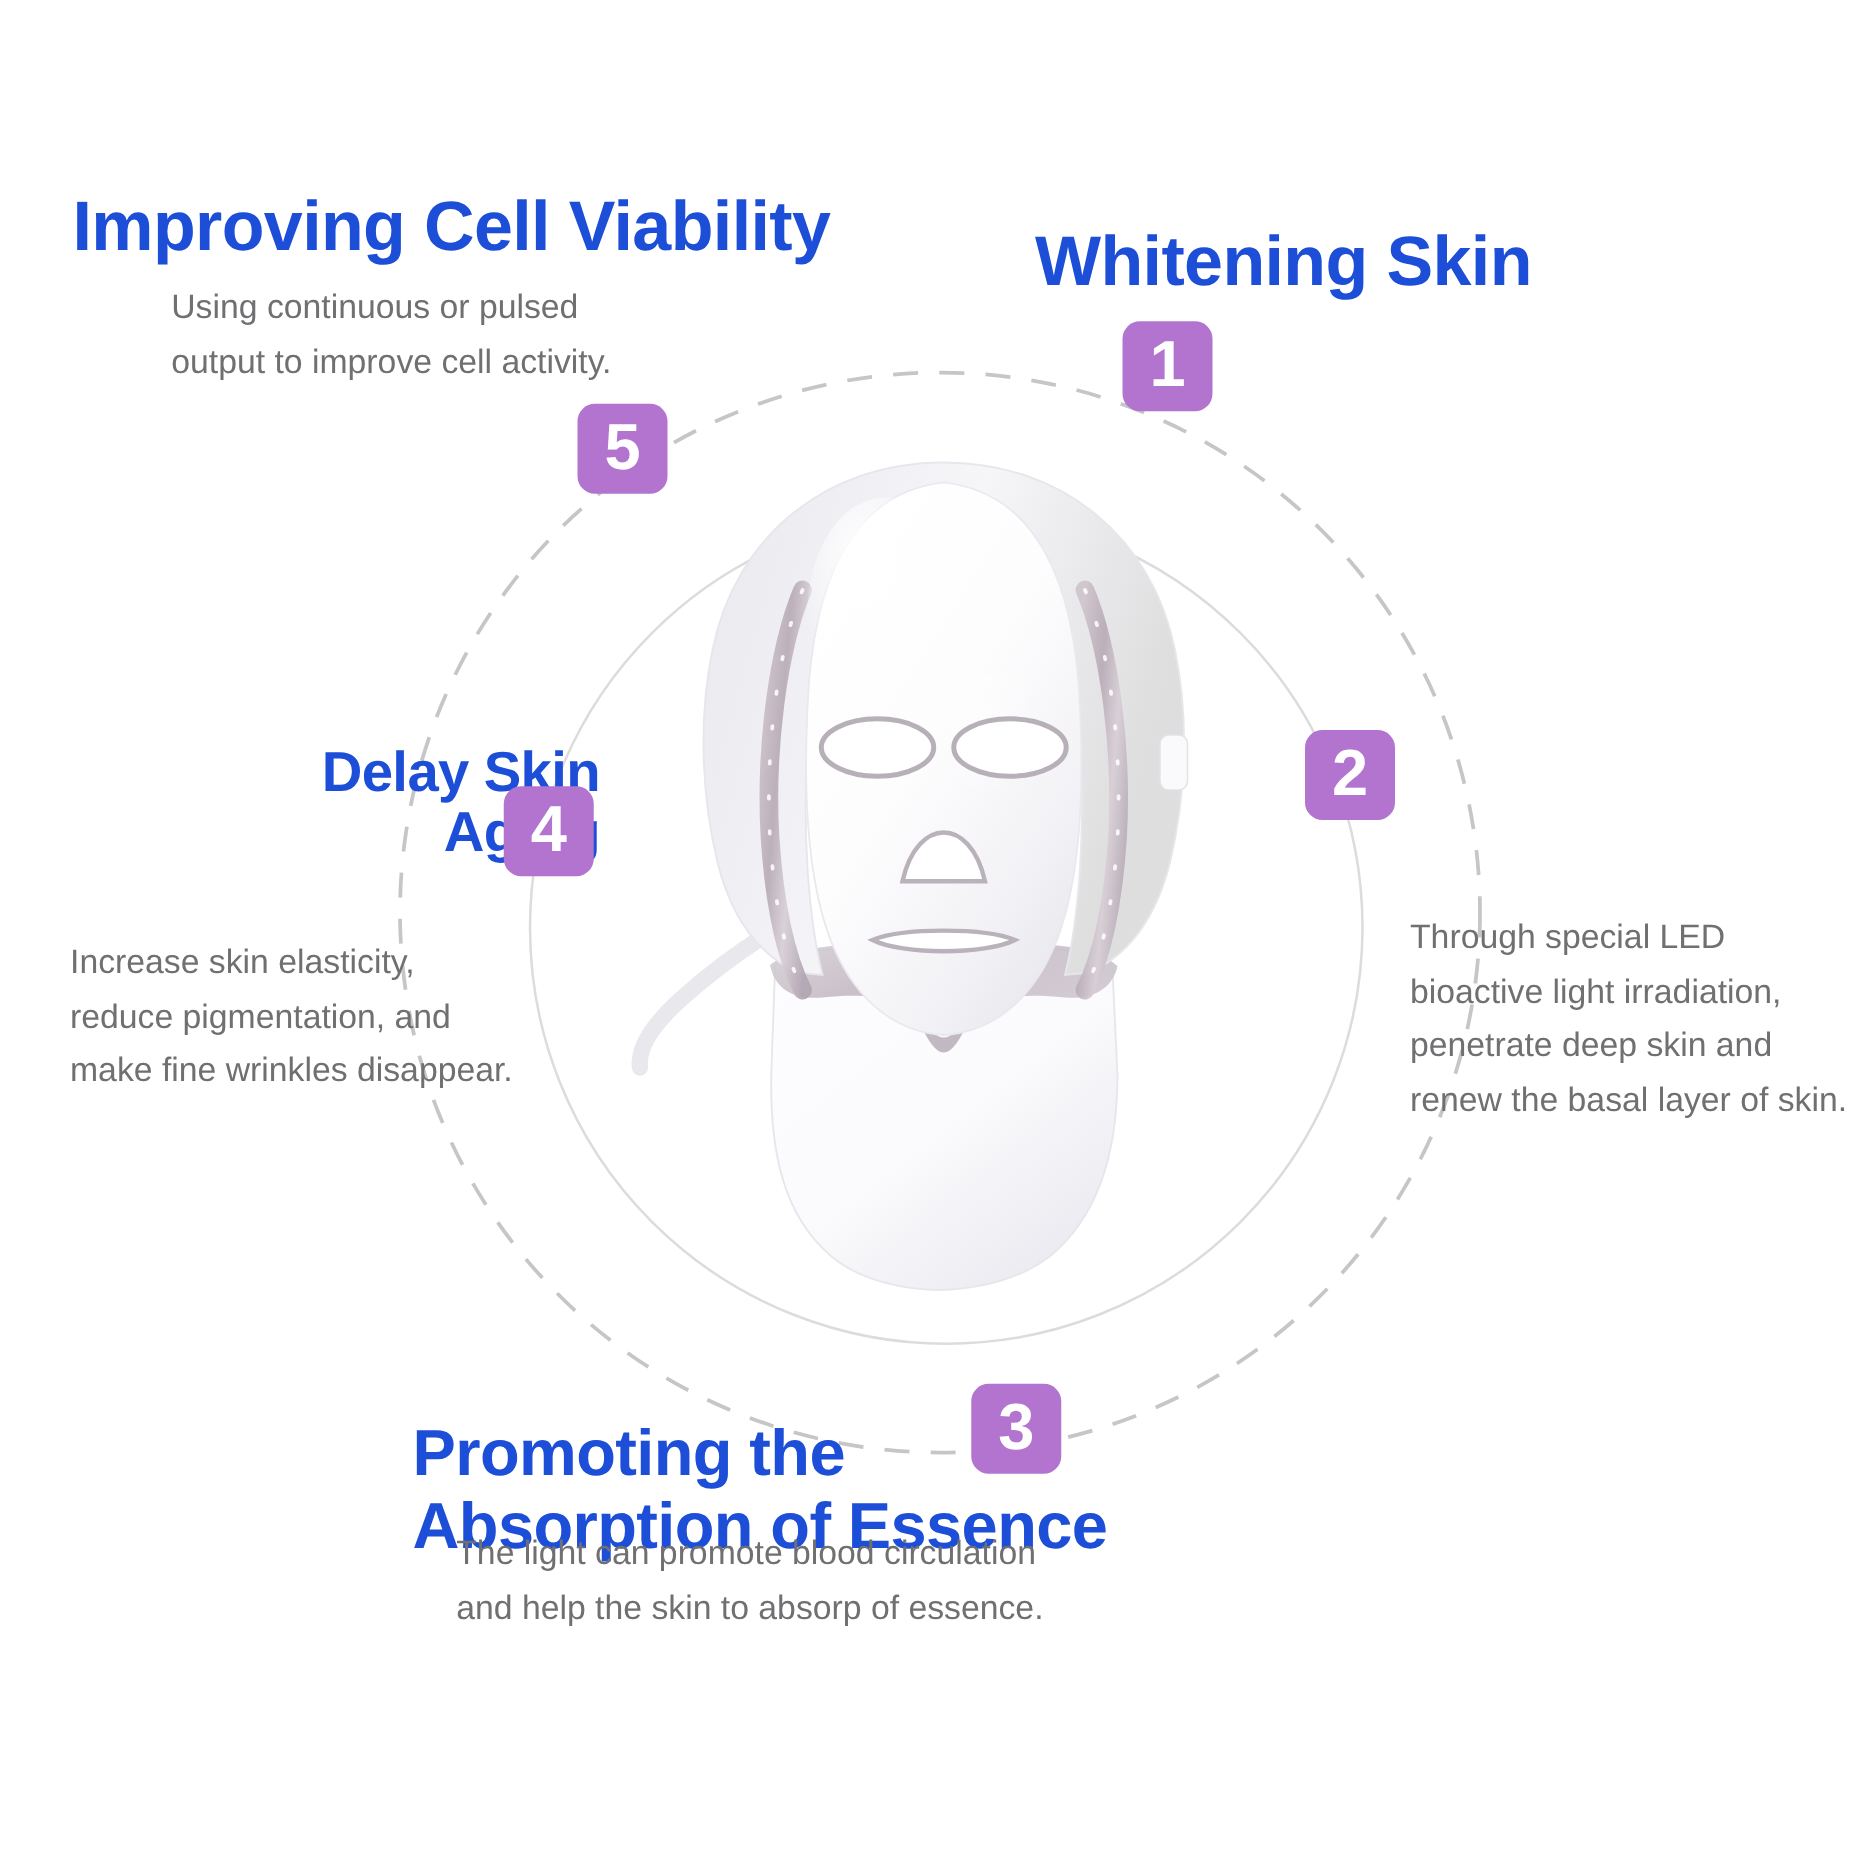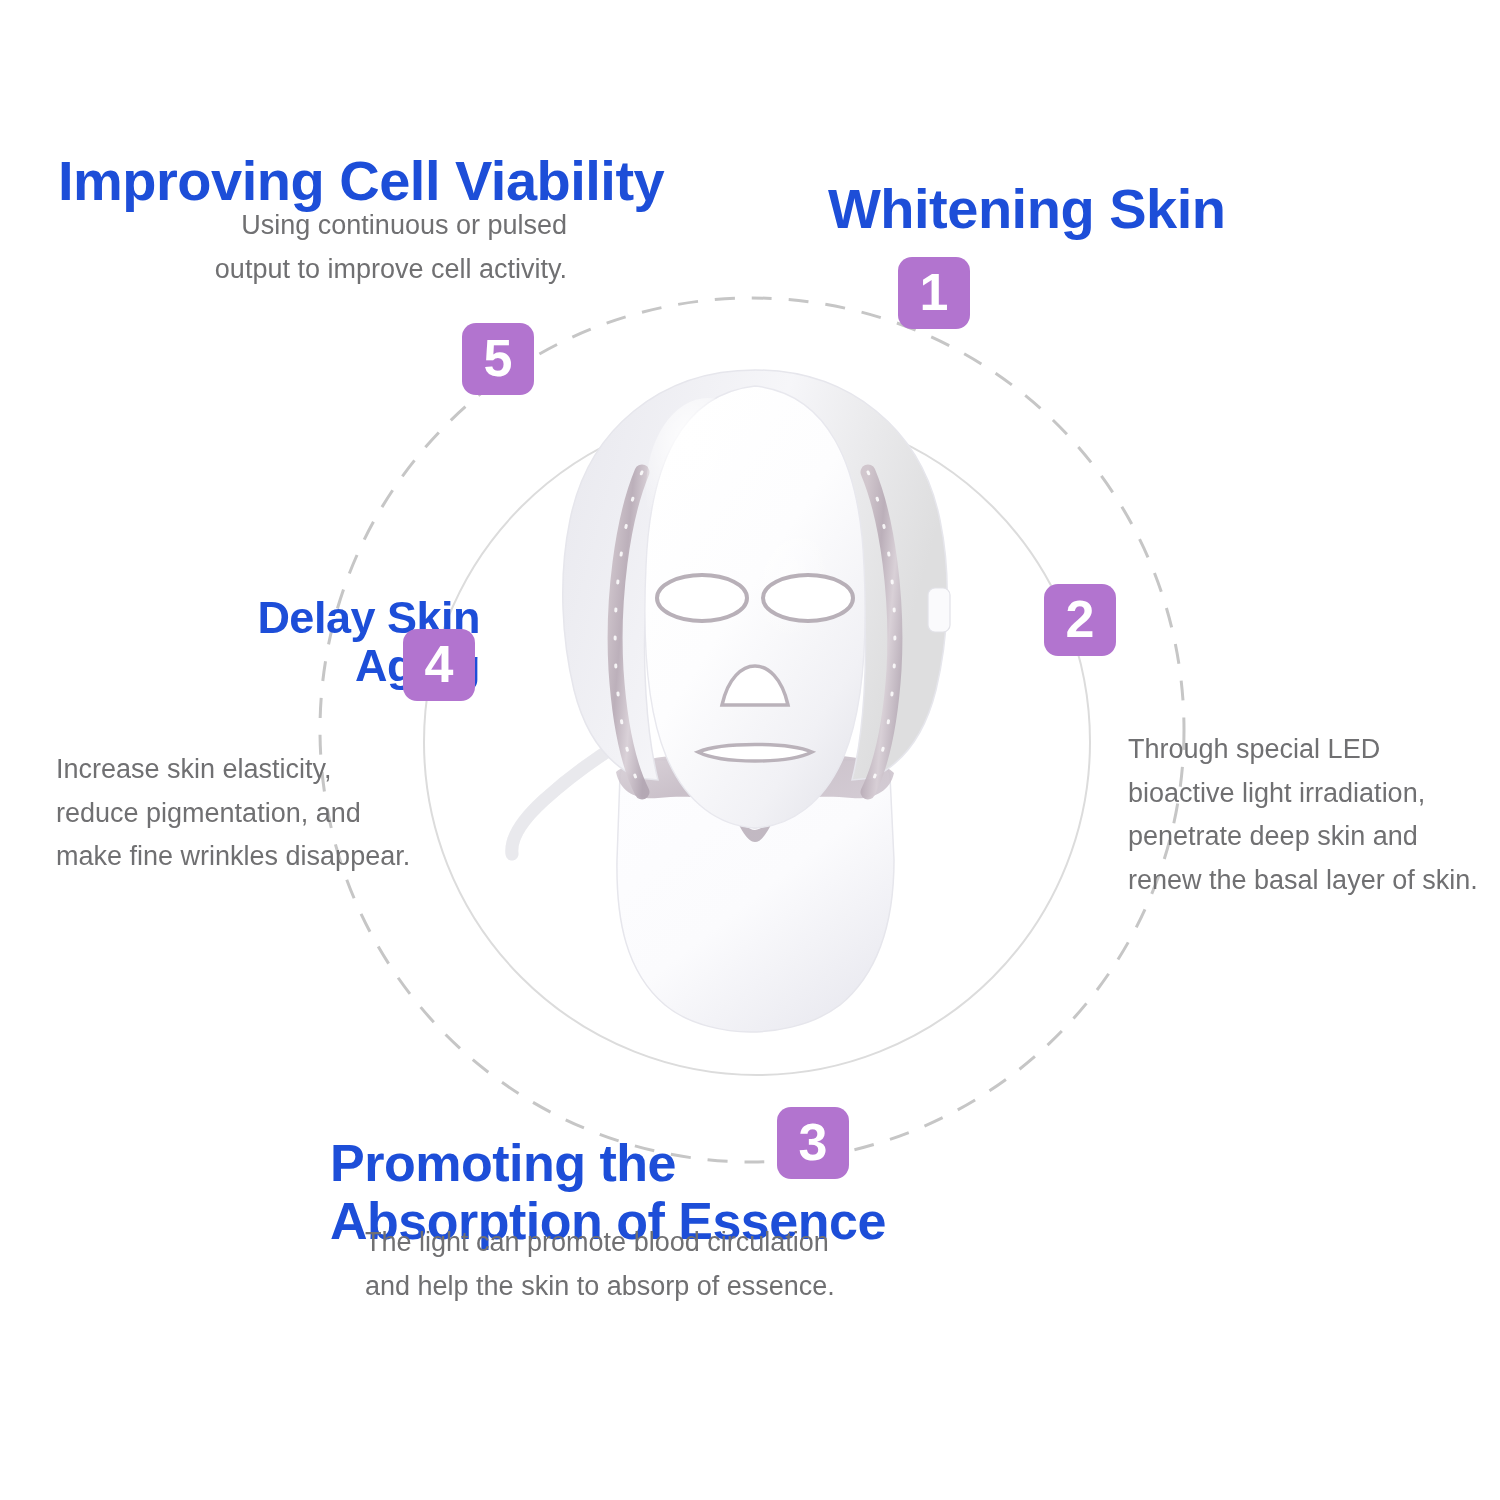--- a/index.html
+++ b/index.html
@@ -30,21 +30,21 @@
   .h-promote{left:330px;top:1105px;font-size:52px;width:680px;text-align:left;line-height:1.12;}
 
   
   .body{
     position:absolute;
     color:#707072;
     font-size:27px;
     line-height:1.62;
     white-space:pre-line;
   }
-  .b-cell{left:137px;top:204px;width:430px;text-align:right;}
+  .b-cell{left:137px;top:224px;width:430px;}
   .b-white{left:1012px;top:245px;width:420px;}
   .b-collagen{left:1128px;top:728px;width:380px;}
   .b-delay{left:56px;top:748px;width:430px;}
   .b-promote{left:365px;top:1221px;width:620px;}
 
   
   .badge{
     position:absolute;
     width:72px;height:72px;
     background:#b274cf;

